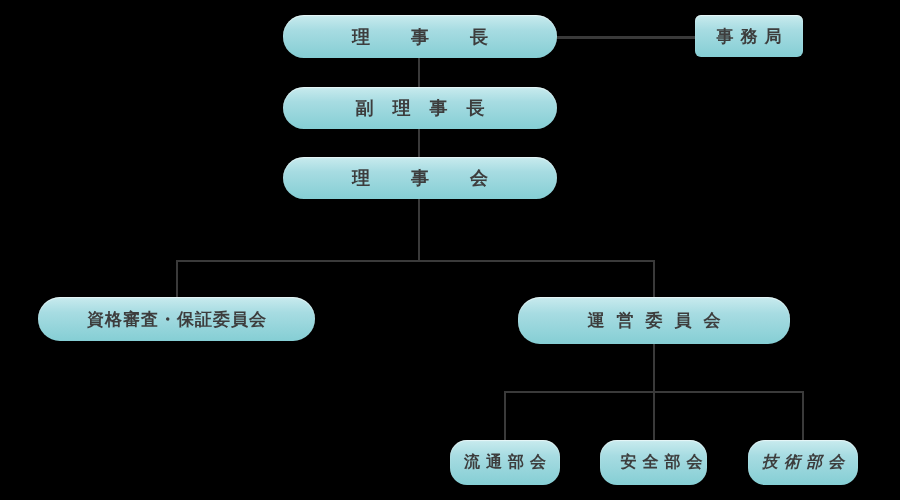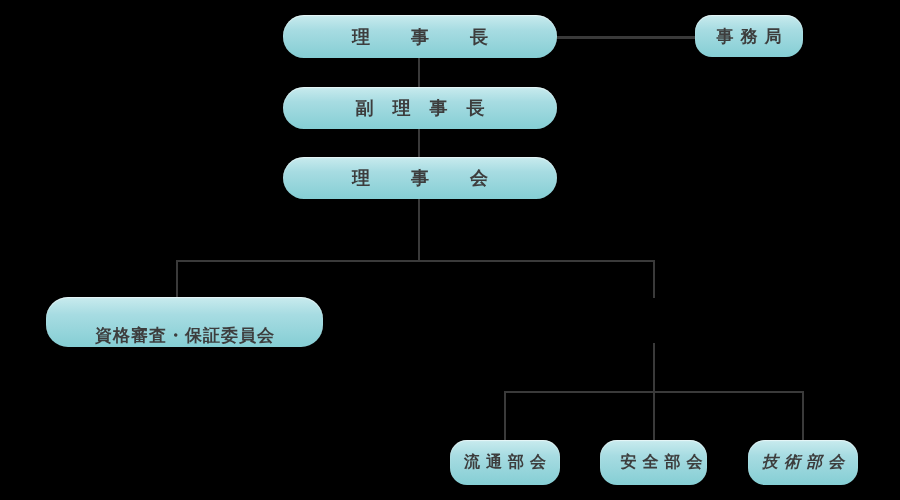--- a/index.html
+++ b/index.html
@@ -28,27 +28,27 @@
   .node span { white-space: nowrap; }
 
   .line {
     position: absolute;
     background: #3a3a3a;
   }
 
   
   #n-chairman    { left:283px; top:15px;  width:274px; height:43px; border-radius:21px; font-size:18px; }
   #n-chairman span    { letter-spacing:41px; padding-left:41px;text-align:center; }
-  #n-secretariat { left:695px; top:15px;  width:108px; height:42px; border-radius:17px; font-size:17px; }
+  #n-secretariat { left:695px; top:15px;  width:108px; height:42px; border-radius:6px; font-size:17px; }
   #n-secretariat span { letter-spacing:7px;  padding-left:7px; }
   #n-vice        { left:283px; top:87px;  width:274px; height:42px; border-radius:21px; font-size:18px; }
   #n-vice span        { letter-spacing:19px; padding-left:19px; }
   #n-board       { left:283px; top:157px; width:274px; height:42px; border-radius:21px; font-size:18px; }
   #n-board span       { letter-spacing:41px; padding-left:41px; }
-  #n-qual        { left:46px;  top:297px; width:277px; height:50px; border-radius:22px; font-size:17px;align-items:flex-end; }
+  #n-qual        { left:38px;  top:297px; width:277px; height:44px; border-radius:22px; font-size:17px; }
   #n-qual span        { letter-spacing:1px;  padding-left:1px; }
   #n-mgmt        { left:518px; top:297px; width:272px; height:47px; border-radius:22px; font-size:17px; }
   #n-mgmt span        { letter-spacing:12px; padding-left:12px; }
   #n-dist        { left:450px; top:440px; width:110px; height:45px; border-radius:17px; font-size:16px; }
   #n-dist span        { letter-spacing:6px;  padding-left:6px; }
   #n-safety      { left:600px; top:440px; width:107px; height:45px; border-radius:17px; font-size:16px; }
   #n-safety span      { letter-spacing:6px;  padding-left:6px;margin-left:16px; }
   #n-tech        { left:748px; top:440px; width:110px; height:45px; border-radius:17px; font-size:16px; }
   #n-tech span        { letter-spacing:6px;  padding-left:6px;font-style:italic; }
 
@@ -92,20 +92,23 @@
   </div>
   <div class="node" id="n-vice">
     <span>副理事長</span>
   </div>
   <div class="node" id="n-board">
     <span>理事会</span>
   </div>
   <div class="node" id="n-qual">
     <span>資格審査・保証委員会</span>
   </div>
+  <div class="node" id="n-mgmt">
+    <span>運営委員会</span>
+  </div>
   <div class="node" id="n-dist">
     <span>流通部会</span>
   </div>
   <div class="node" id="n-safety">
     <span>安全部会</span>
   </div>
   <div class="node" id="n-tech">
     <span>技術部会</span>
   </div>
 

